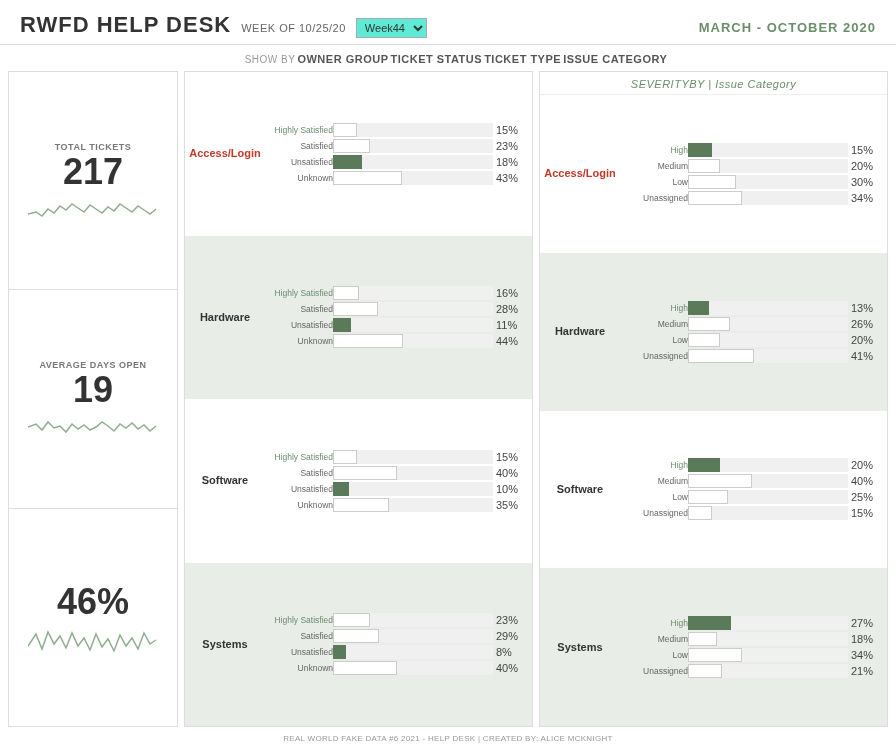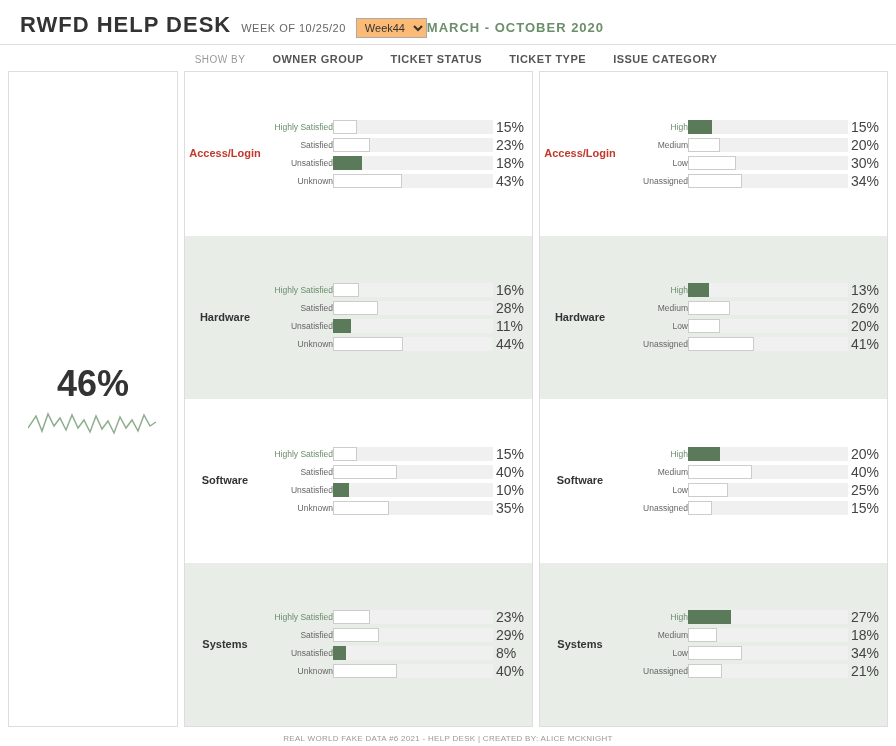--- a/index.html
+++ b/index.html
@@ -9,20 +9,21 @@
       color: #333;
       width: 896px;
       min-height: 746px;
       overflow: hidden;
     }
 
     
     .header {
       display: flex;
       align-items: baseline;
+      justify-content: space-between;
       padding: 12px 20px 6px 20px;
       border-bottom: 1px solid #ddd;
     }
     .header-left {
       display: flex;
       align-items: baseline;
       gap: 10px;
     }
     .app-title {
       font-size: 22px;
@@ -31,37 +32,37 @@
       letter-spacing: 1px;
     }
     .week-label {
       font-size: 11px;
       color: #666;
       letter-spacing: 0.5px;
     }
     .week-select {
       font-size: 11px;
       border: 1px solid #aaa;
-      background: #fdba74;
+      background: #5eead4;
       padding: 2px 4px;
       color: #333;
     }
     .header-right {
       font-size: 13px;
       font-weight: bold;
       color: #6b8e6b;
       letter-spacing: 1px;
     }
 
     
     .show-by-bar {
       display: flex;
       align-items: center;
       justify-content: center;
-      gap: 27px;
+      gap: 2px;
       padding: 8px 0 6px 16px;
       font-size: 11px;
       letter-spacing: 0.5px;
     }
     .show-by-label {
       color: #999;
       font-size: 10px;
     }
     .show-by-item {
       color: #555;
@@ -193,21 +194,21 @@
       position: relative;
       max-width: 160px;
     }
     .bar-fill {
       height: 100%;
       background: #8fad8f;
     }
     .bar-fill.dark { background: #5a7a5a; }
     .bar-fill.white-bar { background: #fff; border: 1px solid #ccc; }
     .bar-pct {
-      font-size: 14px;
+      font-size: 11px;
       color: #444;
       margin-left: 3px;
       white-space: nowrap;
     }
 
     .footer {
       text-align: center;
       font-size: 8px;
       color: #999;
       padding: 3px 4px;
@@ -233,20 +234,34 @@
   <span class="show-by-item">OWNER GROUP</span>
   <span class="show-by-item">TICKET STATUS</span>
   <span class="show-by-item">TICKET TYPE</span>
   <span class="show-by-item">ISSUE CATEGORY</span>
 </div>
 
 <div class="main">
 
   <div class="kpi-panel">
     <div class="kpi-item">
+      <div class="kpi-label">TOTAL TICKETS</div>
+      <div class="kpi-value">217</div>
+      <svg class="sparkline" viewBox="0 0 130 30">
+        <polyline points="0,20 8,18 14,22 20,15 26,19 32,12 38,16 44,10 50,14 56,18 62,11 68,15 74,19 80,13 86,17 92,10 98,14 104,18 110,12 116,16 122,20 128,15" fill="none" stroke="#8fad8f" stroke-width="1.5"></polyline>
+      </svg>
+    </div>
+    <div class="kpi-item">
+      <div class="kpi-label">AVERAGE DAYS OPEN</div>
+      <div class="kpi-value">19</div>
+      <svg class="sparkline" viewBox="0 0 130 30">
+        <polyline points="0,15 8,12 14,18 20,10 26,16 32,14 38,20 44,12 50,17 56,13 62,18 68,15 74,10 80,14 86,19 92,12 98,16 104,11 110,17 116,13 122,19 128,14" fill="none" stroke="#8fad8f" stroke-width="1.5"></polyline>
+      </svg>
+    </div>
+    <div class="kpi-item">
       <div class="kpi-value">46%</div>
       <svg class="sparkline" viewBox="0 0 130 30">
         <polyline points="0,22 8,10 14,25 20,8 26,20 32,12 38,24 44,9 50,22 56,14 62,26 68,10 74,23 80,15 86,27 92,11 98,22 104,14 110,25 116,9 122,20 128,16" fill="none" stroke="#8fad8f" stroke-width="1.5"></polyline>
       </svg>
     </div>
   </div>
 
   <div class="chart-panel">
     <div class="chart-body" id="sat-body">
     <div class="cat-section">
@@ -378,20 +393,23 @@
                 <div class="bar-fill white-bar" style="width: 40%;"></div>
               </div>
               <div class="bar-pct">40%</div>
             </div>
           </div>
         </div>
       </div>
   </div>
 
   <div class="chart-panel">
+    <div class="chart-title">
+      <span>SEVERITYBY |</span> <span>Issue Category</span>
+    </div>
     <div class="chart-body" id="sev-body">
     <div class="cat-section">
           <div class="cat-label-col access">Access/Login</div>
           <div class="bars-col">
             <div class="bar-row">
               <div class="bar-row-label hs">High</div>
               <div class="bar-container">
                 <div class="bar-fill dark" style="width: 15%;"></div>
               </div>
               <div class="bar-pct">15%</div>

